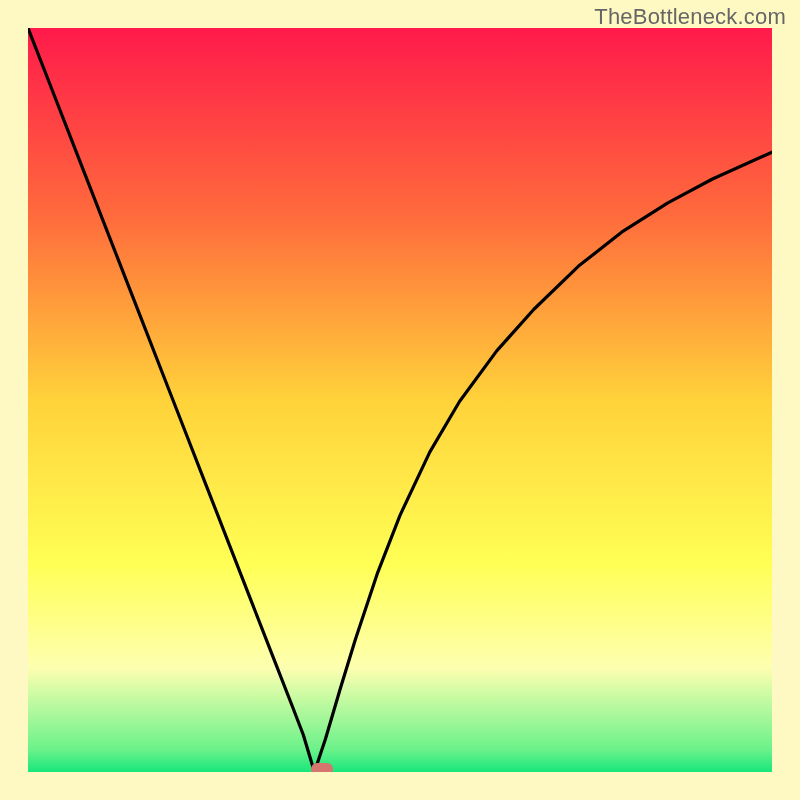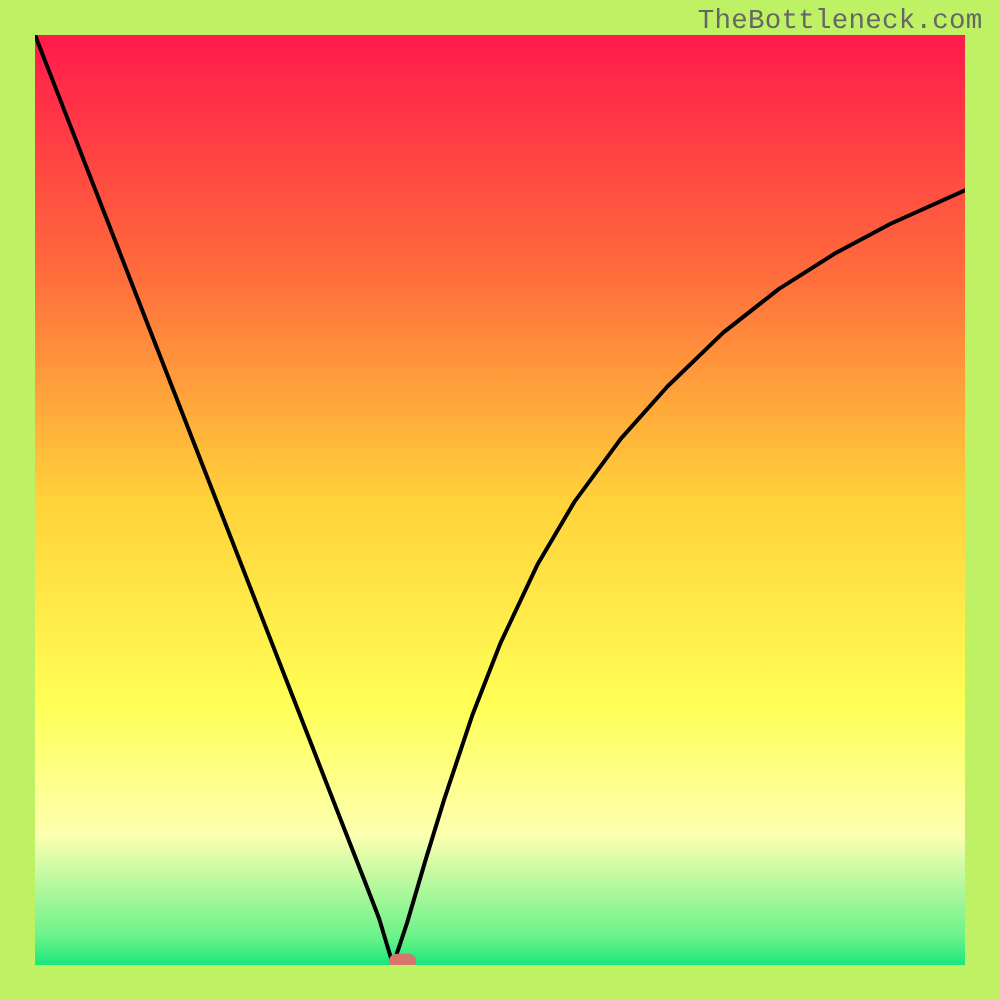--- a/index.html
+++ b/index.html
@@ -7,22 +7,21 @@
     padding: 0;
     width: 800px;
     height: 800px;
     overflow: hidden;
     background: #000;
     font-family: Arial, Helvetica, sans-serif;
   }
   .frame {
     position: absolute;
     inset: 0;
-    background: #bef264;
-    font-family: Liberation Mono, monospace;
+    background: #fef9c3;
   }
   .plot {
     position: absolute;
     left: 28px;
     top: 28px;
     width: 744px;
     height: 744px;
     overflow: hidden;
   }
   .watermark {

